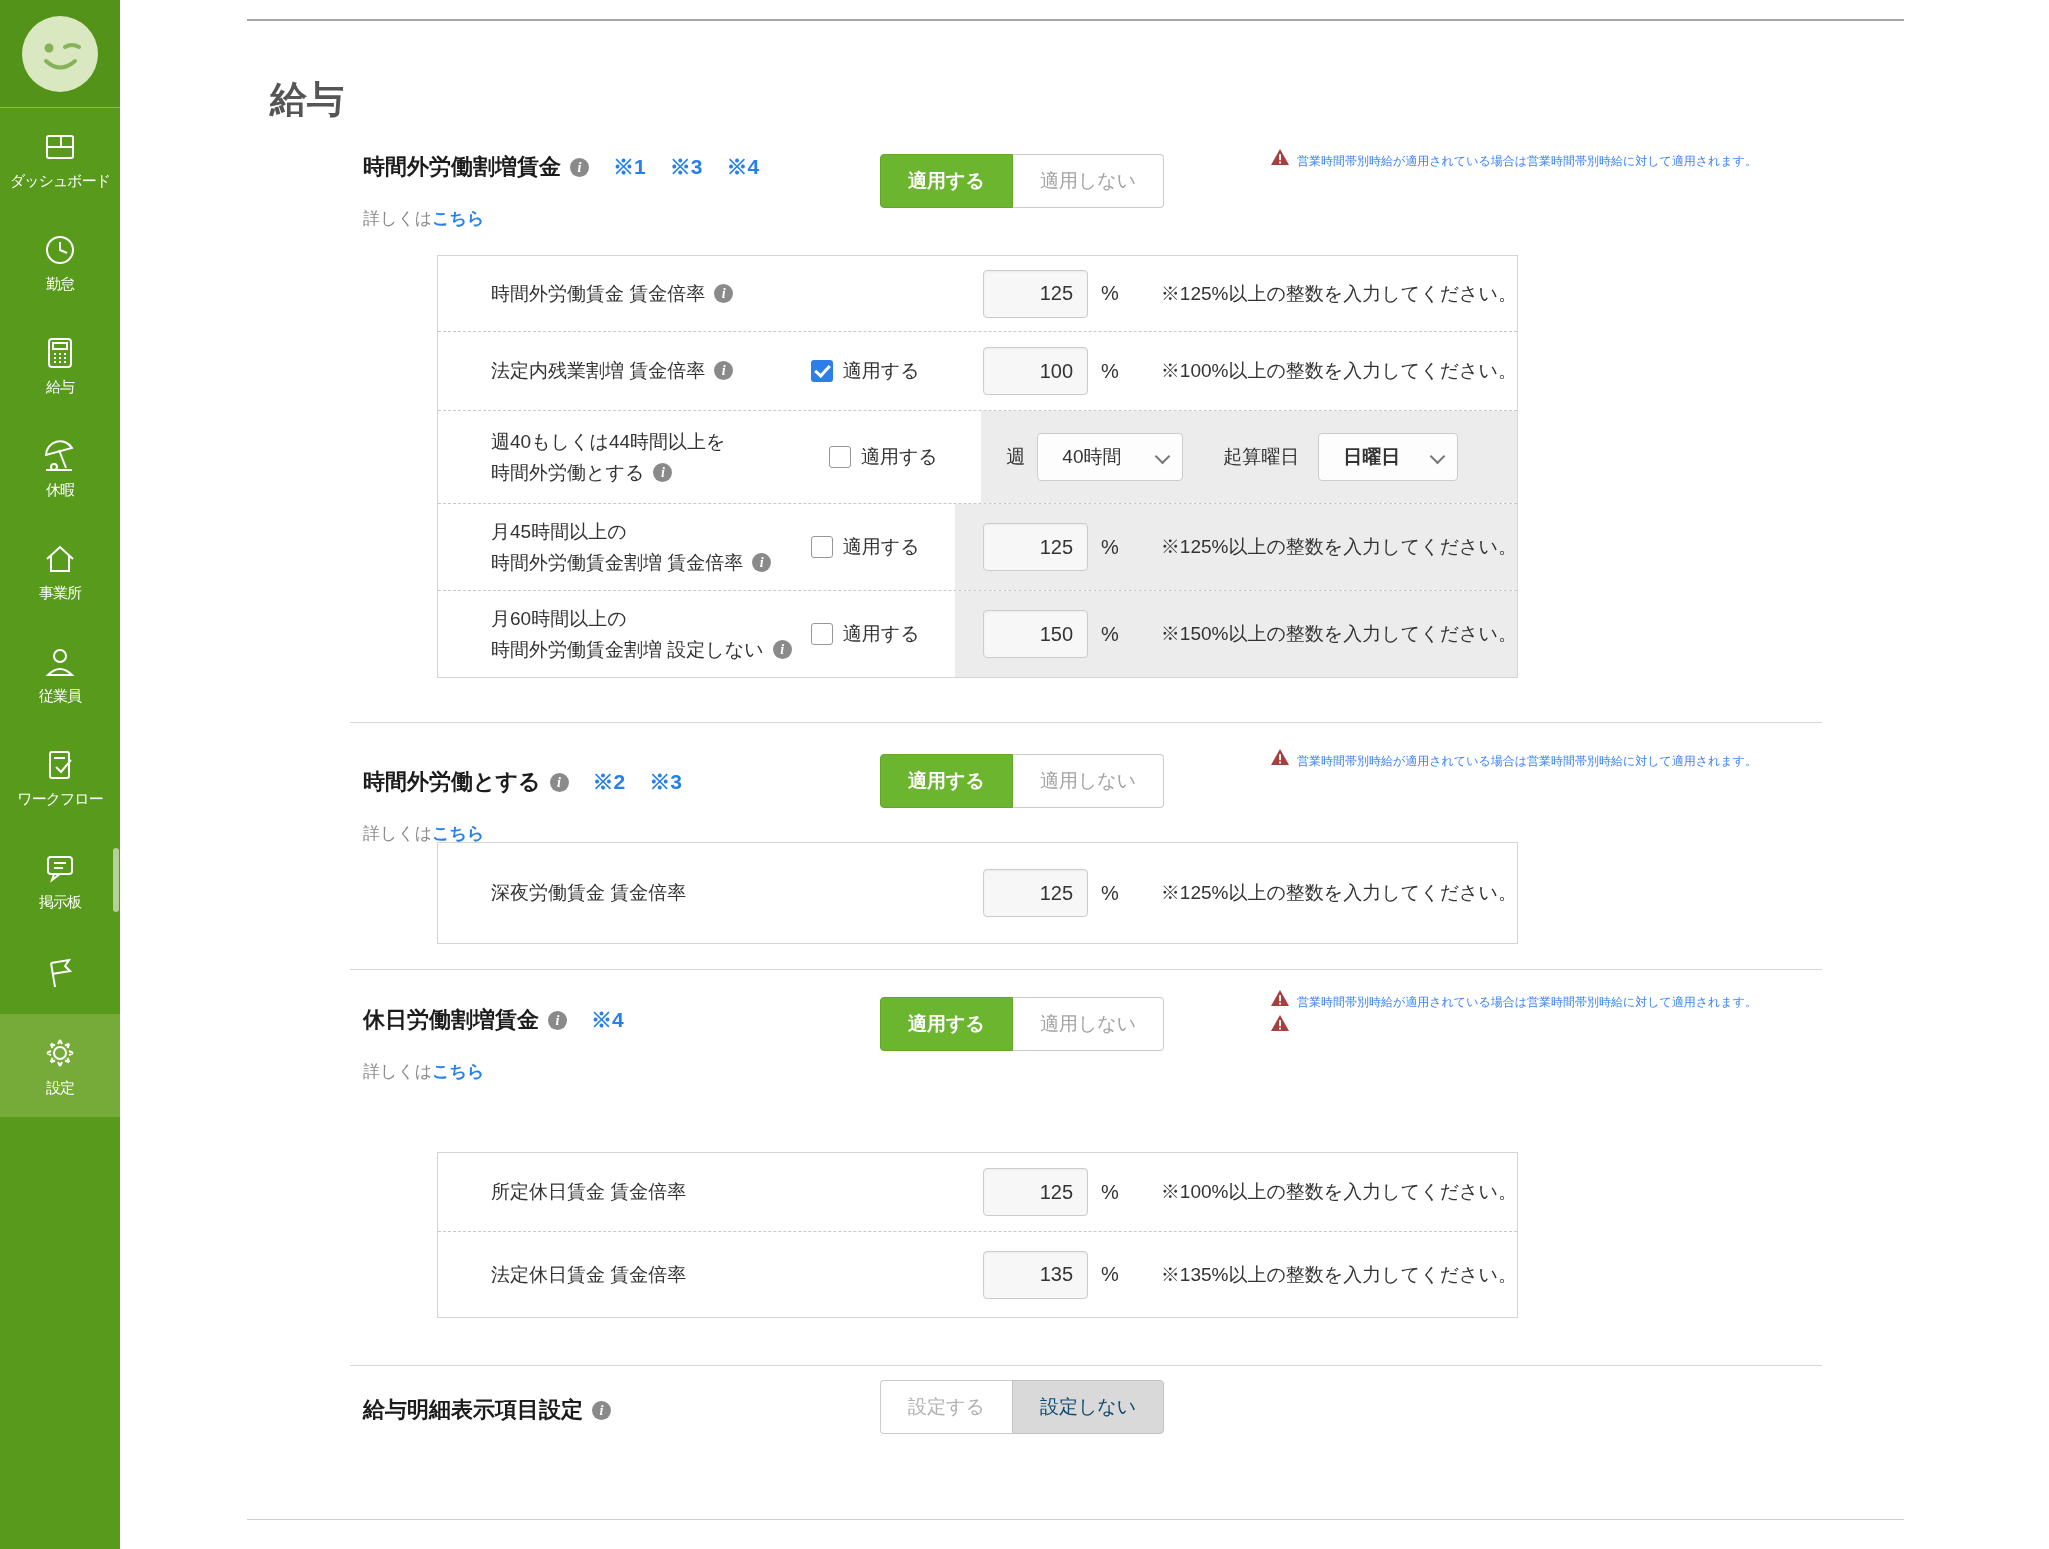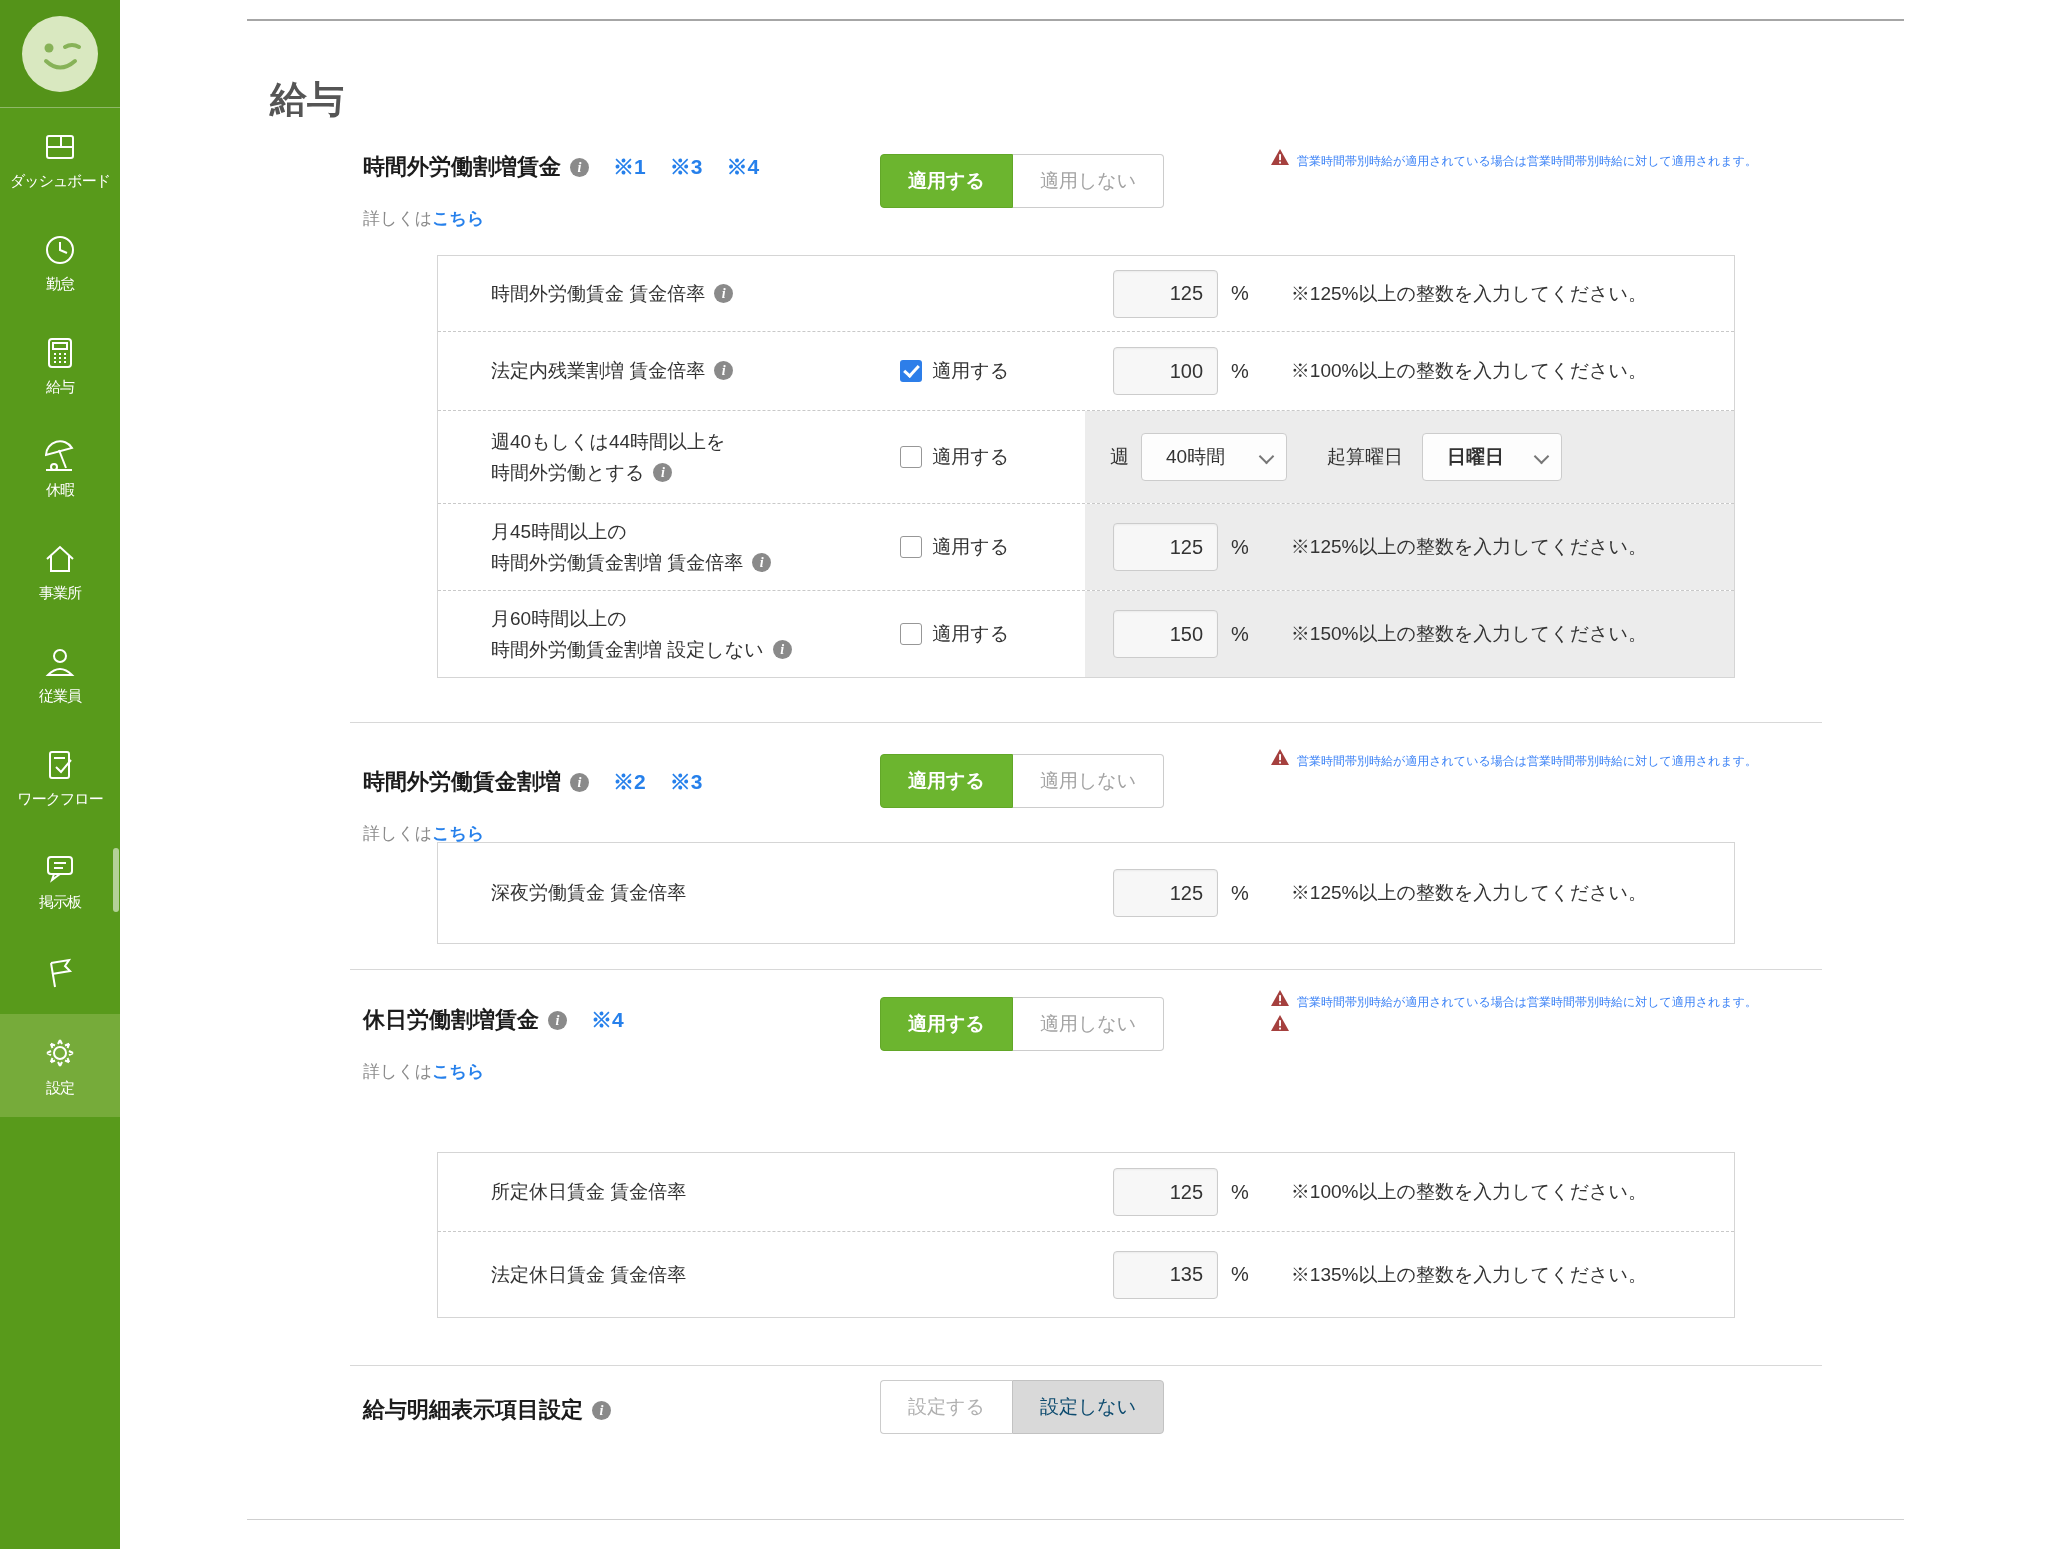--- a/index.html
+++ b/index.html
@@ -46,21 +46,21 @@
   .toggle{position:absolute;left:530px;display:flex;}
   .tbtn{height:54px;padding:0 27px;display:flex;align-items:center;font-size:19px;box-sizing:border-box;cursor:pointer;}
   .tbtn.on-active{background:#6cb52f;border:1px solid #62a728;border-radius:4px 0 0 4px;color:#fff;font-weight:bold;}
   .tbtn.off-idle{background:#fff;border:1px solid #ccc;border-left:none;border-radius:0 4px 4px 0;color:#a3a3a3;}
   .tbtn.on-idle{background:#fff;border:1px solid #ccc;border-right:none;border-radius:4px 0 0 4px;color:#b0b0b0;}
   .tbtn.off-active{background:#d9d9d9;border:1px solid #c2c2c2;border-radius:0 4px 4px 0;color:#0c4a6e;}
   
   .warn{position:absolute;left:920px;width:562px;font-size:12px;color:#3b82f6;line-height:1.78;}
   .warn-icon{display:inline-block;margin-right:7px;vertical-align:-1px;}
   
-  .tbl{position:absolute;left:87px;width:1298px;border:1px solid #d5d5d5;background:#fff;box-sizing:border-box;}
+  .tbl{position:absolute;left:87px;width:1081px;border:1px solid #d5d5d5;background:#fff;box-sizing:border-box;}
   .row{display:flex;align-items:center;border-top:1px dashed #c9c9c9;}
   .row:first-child{border-top:none;}
   .cell-label{padding-left:53px;font-size:19px;color:#333;white-space:pre-line;line-height:1.65;box-sizing:border-box;}
   .lab-wide{width:648px;}
   .lab-short{width:463px;}
   .cell-cb{width:185px;display:flex;align-items:center;gap:10px;font-size:19px;color:#333;}
   .cb{width:22px;height:22px;border-radius:3px;box-sizing:border-box;position:relative;cursor:pointer;flex:0 0 auto;}
   .cb.checked{background:#2d7ee9;}
   .cb.checked::after{content:"";position:absolute;left:7px;top:2px;width:6px;height:12px;
     border:solid #fff;border-width:0 3px 3px 0;transform:rotate(42deg);}
@@ -295,21 +295,21 @@
           <span class="unit">%</span>
           <span class="note">※150%以上の整数を入力してください。</span>
         </div>
       </div>
     </div>
   </div>
 
   <div class="section" id="sec2">
     <div class="sec-divider"></div>
     <div class="sec-head">
-      <span class="sec-title">時間外労働賃金割増</span><span class="info">i</span><span class="ref">※2</span><span class="ref">※3</span>
+      <span class="sec-title">時間外労働とする</span><span class="info">i</span><span class="ref">※2</span><span class="ref">※3</span>
       <div class="more"><span>詳しくは</span><a>こちら</a></div>
     </div>
     <div class="toggle">
       <div class="tbtn on-active">適用する</div>
       <div class="tbtn off-idle">適用しない</div>
     </div>
     <div class="warn">
       <div><span class="warn-icon"><svg width="20" height="18" viewBox="0 0 20 18">
               <path d="M10 1 L19 17 H1 Z" fill="#a5403e"></path>
               <rect x="9.1" y="6.2" width="1.9" height="6" fill="#fff"></rect>

